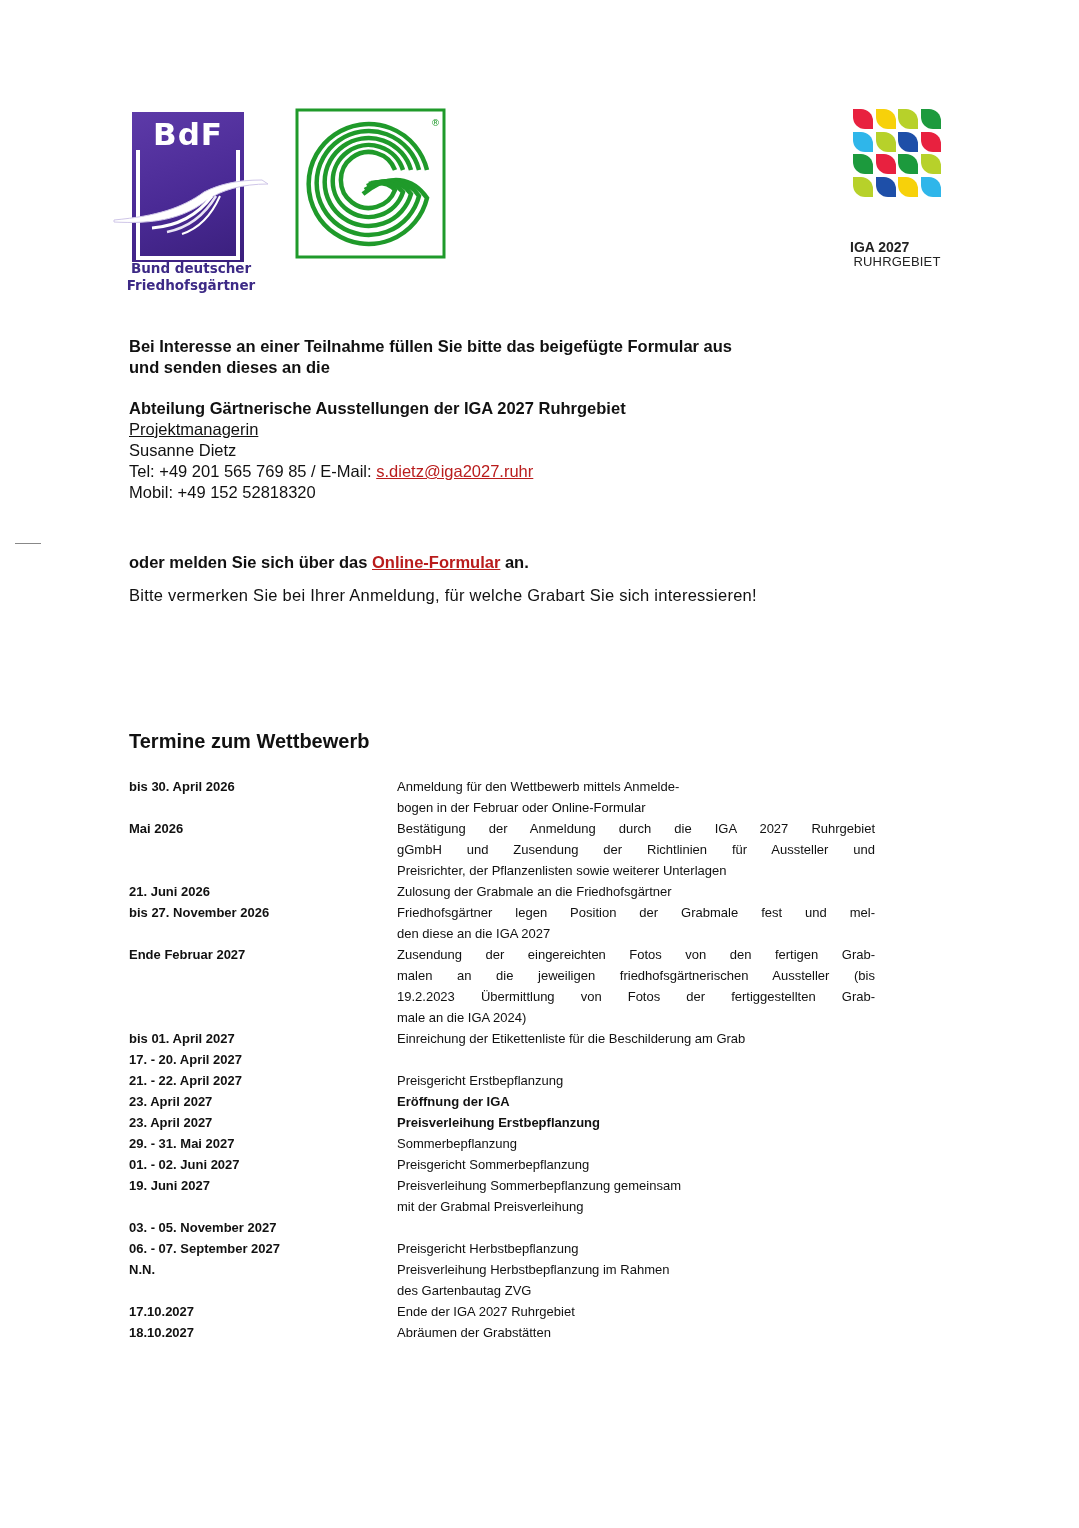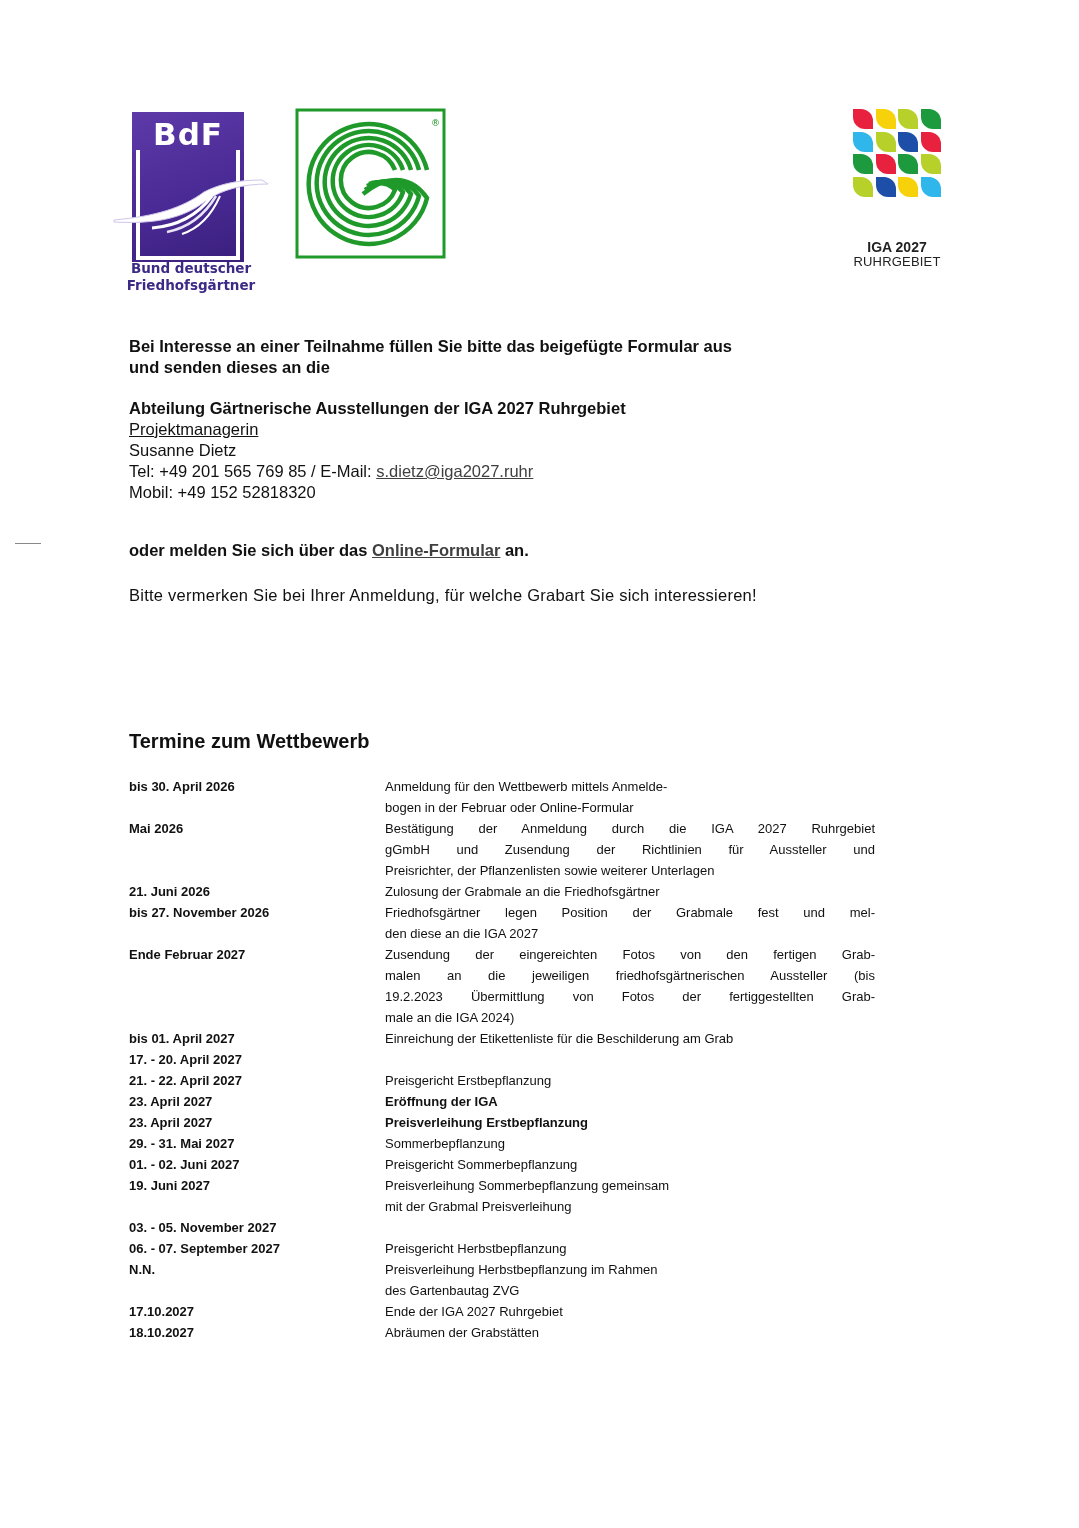--- a/index.html
+++ b/index.html
@@ -11,38 +11,38 @@
     #bdf-box { position:absolute; left:20px; top:2px; width:112px; height:150px;
       background:linear-gradient(160deg,#5d3aa8 0%,#4a2a95 55%,#3a1f7c 100%); }
     #bdf-frame { position:absolute; left:20px; top:40px; width:112px; height:114px; }
     #bdf-letters { position:absolute; left:20px; top:6px; width:112px; text-align:center;
       color:#fff; font-weight:bold; font-size:31px; font-family:"DejaVu Sans", sans-serif; letter-spacing:1px; }
     #bdf-caption { position:absolute; left:0; top:150px; width:158px; text-align:center;
       color:#3d2a86; font-weight:bold; font-size:13.5px; line-height:17px; font-family:"DejaVu Sans", sans-serif; }
     #g-logo { left:295px; top:108px; width:151px; height:151px; }
     #iga-logo { left:850px; top:106px; width:94px; height:165px; }
     .leaf { position:absolute; width:20px; height:20px; border-radius:0 12px 0 12px; }
-    #iga-title { position:absolute; left:0; top:134px; width:94px; text-align:center; font-weight:bold;
+    #iga-title { position:absolute; left:0; top:134px; width:94px; font-weight:bold;
       font-size:14px; color:#222; line-height:15px; }
     #iga-sub { position:absolute; left:0; top:148px; width:94px; text-align:center;
       font-size:13px; color:#222; line-height:15px; letter-spacing:0.2px; }
     
     .txt { position:absolute; left:129px; font-size:16.5px; line-height:21px; white-space:nowrap; }
     .b { font-weight:bold; }
-    a.link { color:#404040; text-decoration:underline; }
+    a.link { color:#b91c1c; text-decoration:underline; }
     .ul { text-decoration:underline; }
     #margin-mark { left:15px; top:543px; width:26px; height:1px; background:#888; }
     #heading { left:129px; top:730px; font-size:20px; font-weight:bold; white-space:nowrap; }
     
     #schedule { position:absolute; left:129px; top:776px; width:760px; }
     .row { display:flex; font-size:13px; line-height:21px; }
     .row .date { width:256px; flex:none; font-weight:bold; }
     .row .desc { width:490px; text-align:justify; }
     .row .desc.bold { font-weight:bold; }
-    .row .desc .ln { display:block; }
+    .row .desc .ln { display:block;margin-left:12px; }
   </style>
 </head>
 <body>
 
 <div id="bdf-logo" class="abs">
   <div id="bdf-box"></div>
   <svg id="bdf-frame" viewBox="0 0 112 114">
     <path d="M6 0 V108 H106 V0" fill="none" stroke="#fff" stroke-width="4"></path>
   </svg>
   <div id="bdf-letters">BdF</div>
@@ -101,21 +101,21 @@
 <div class="txt b" style="top:398px">Abteilung Gärtnerische Ausstellungen der IGA 2027 Ruhrgebiet</div>
 <div class="txt ul" style="top:419px">Projektmanagerin</div>
 <div class="txt" style="top:440px">Susanne Dietz</div>
 <div class="txt" style="top:461px">
   <span>Tel: +49 201 565 769 85 / E-Mail: </span><a class="link" href="#">s.dietz@iga2027.ruhr</a>
 </div>
 <div class="txt" style="top:482px">Mobil: +49 152 52818320</div>
 
 <div id="margin-mark" class="abs"></div>
 
-<div class="txt b" style="top:540px">
+<div class="txt b" style="top:552px">
   <span>oder melden Sie sich über das </span><a class="link" href="#">Online-Formular</a><span> an.</span>
 </div>
 
 <div class="txt" style="top:585px; letter-spacing:0.25px">Bitte vermerken Sie bei Ihrer Anmeldung, für welche Grabart Sie sich interessieren!</div>
 
 <div id="heading" class="abs">Termine zum Wettbewerb</div>
 <div id="schedule">
     <div class="row">
       <div class="date">bis 30. April 2026</div>
       <div class="desc">

